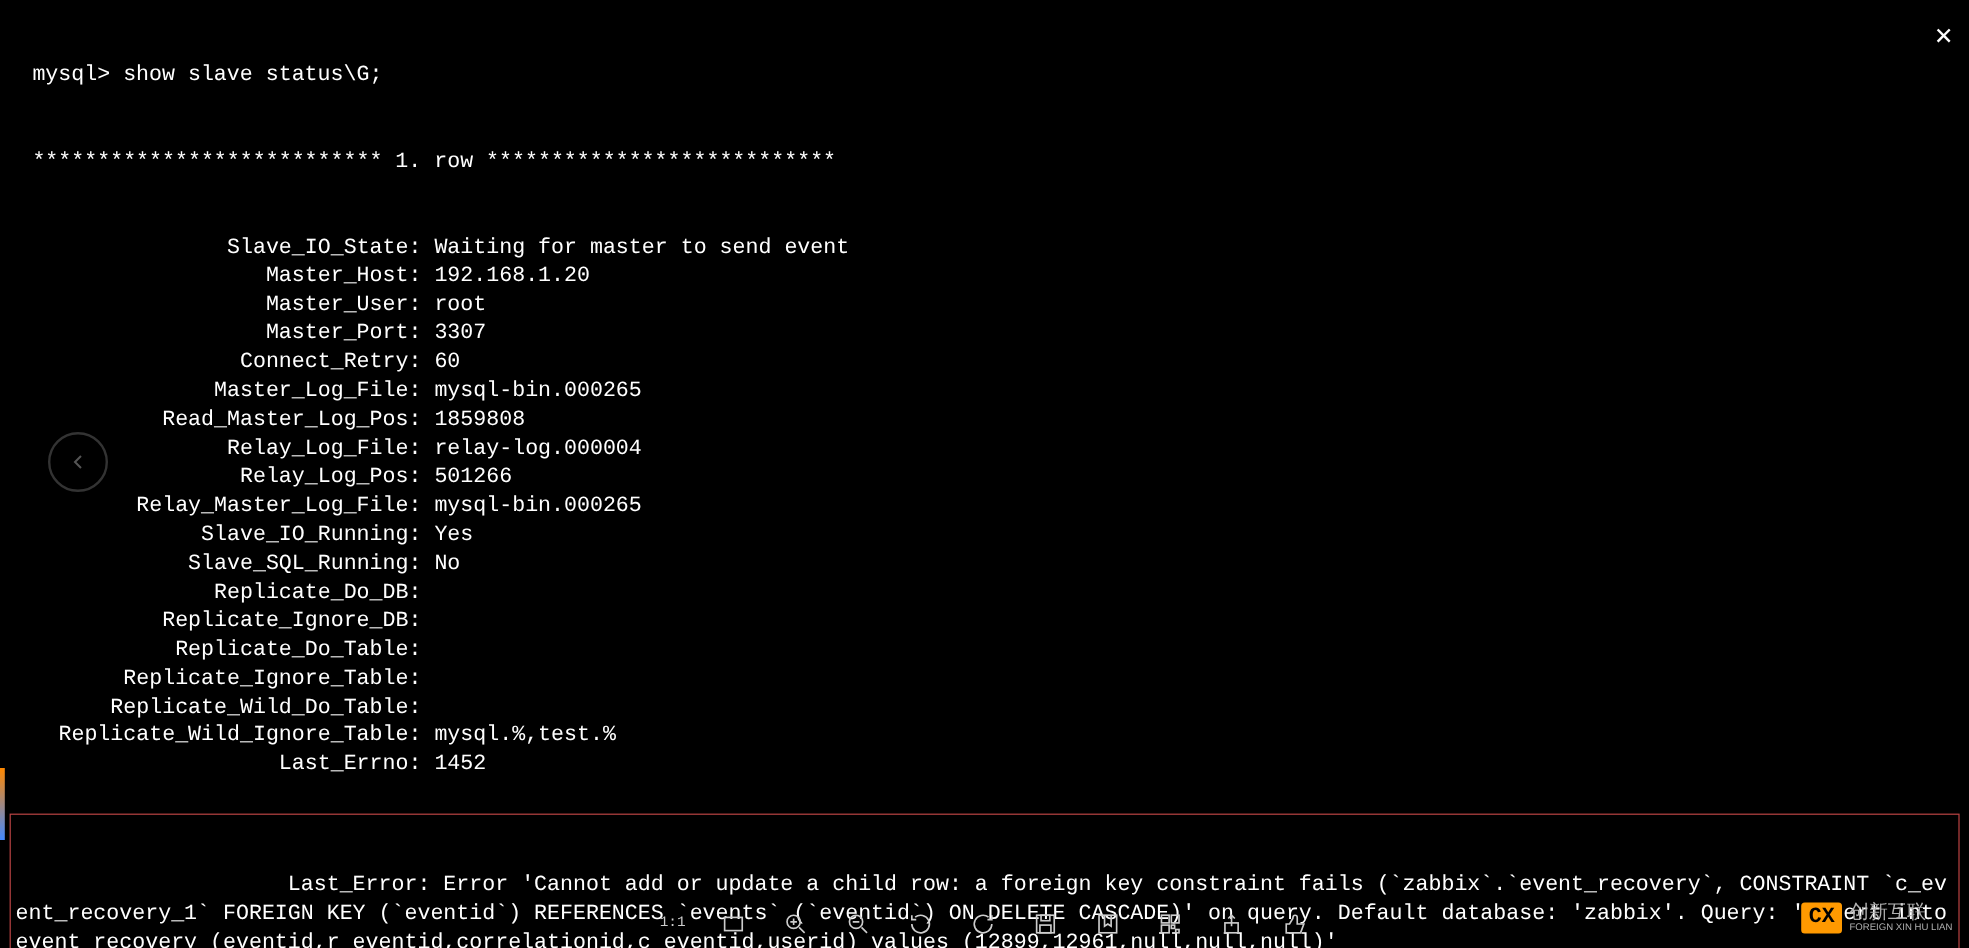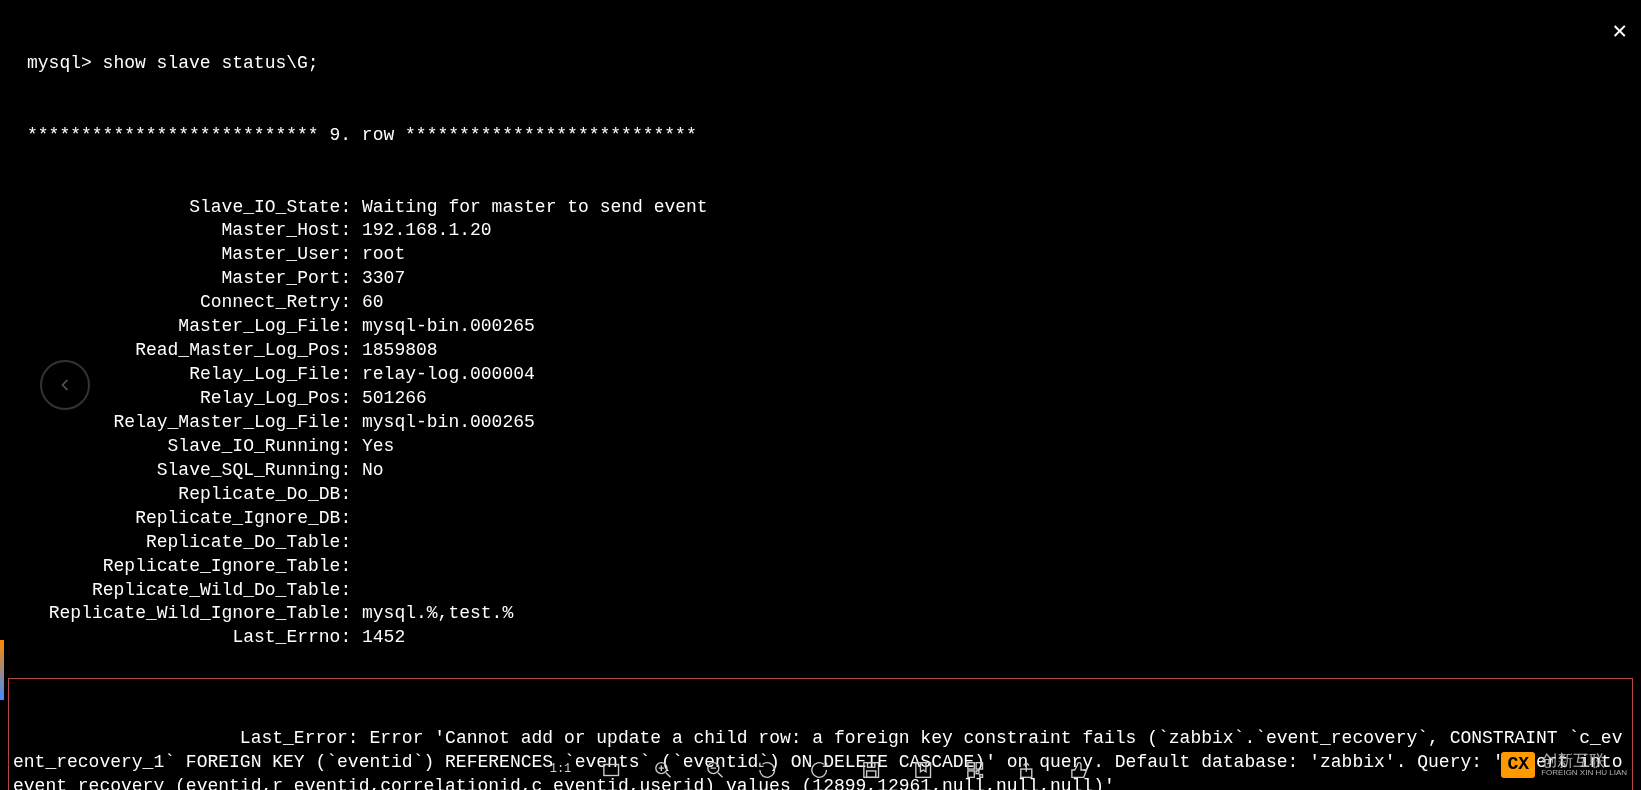--- a/index.html
+++ b/index.html
@@ -127,21 +127,21 @@
       width: 4px;
       height: 60px;
       background: linear-gradient(#ff8800, #4488ff);
     }
   </style>
 </head>
 <body>
 
 <div class="terminal">
   <div class="prompt-line">mysql&gt; show slave status\G;</div>
-  <div class="prompt-line">*************************** 9. row ***************************</div>
+  <div class="prompt-line">*************************** 1. row ***************************</div>
   <div id="fields-before"><div class="status-row"><span class="status-label">Slave_IO_State: </span><span class="status-value">Waiting for master to send event</span></div><div class="status-row"><span class="status-label">Master_Host: </span><span class="status-value">192.168.1.20</span></div><div class="status-row"><span class="status-label">Master_User: </span><span class="status-value">root</span></div><div class="status-row"><span class="status-label">Master_Port: </span><span class="status-value">3307</span></div><div class="status-row"><span class="status-label">Connect_Retry: </span><span class="status-value">60</span></div><div class="status-row"><span class="status-label">Master_Log_File: </span><span class="status-value">mysql-bin.000265</span></div><div class="status-row"><span class="status-label">Read_Master_Log_Pos: </span><span class="status-value">1859808</span></div><div class="status-row"><span class="status-label">Relay_Log_File: </span><span class="status-value">relay-log.000004</span></div><div class="status-row"><span class="status-label">Relay_Log_Pos: </span><span class="status-value">501266</span></div><div class="status-row"><span class="status-label">Relay_Master_Log_File: </span><span class="status-value">mysql-bin.000265</span></div><div class="status-row"><span class="status-label">Slave_IO_Running: </span><span class="status-value">Yes</span></div><div class="status-row"><span class="status-label">Slave_SQL_Running: </span><span class="status-value">No</span></div><div class="status-row"><span class="status-label">Replicate_Do_DB: </span><span class="status-value"></span></div><div class="status-row"><span class="status-label">Replicate_Ignore_DB: </span><span class="status-value"></span></div><div class="status-row"><span class="status-label">Replicate_Do_Table: </span><span class="status-value"></span></div><div class="status-row"><span class="status-label">Replicate_Ignore_Table: </span><span class="status-value"></span></div><div class="status-row"><span class="status-label">Replicate_Wild_Do_Table: </span><span class="status-value"></span></div><div class="status-row"><span class="status-label">Replicate_Wild_Ignore_Table: </span><span class="status-value">mysql.%,test.%</span></div><div class="status-row"><span class="status-label">Last_Errno: </span><span class="status-value">1452</span></div></div>
 </div>
 
 <div class="error-box">
   <div class="terminal" style="padding:0 4px;">
     <div class="status-row status-row-wrap" style="white-space: pre-wrap; word-break: break-all;">
       <span id="error-full">                     Last_Error: Error 'Cannot add or update a child row: a foreign key constraint fails (`zabbix`.`event_recovery`, CONSTRAINT `c_event_recovery_1` FOREIGN KEY (`eventid`) REFERENCES `events` (`eventid`) ON DELETE CASCADE)' on query. Default database: 'zabbix'. Query: 'insert into event_recovery (eventid,r_eventid,correlationid,c_eventid,userid) values (12899,12961,null,null,null)'</span>
     </div>
   </div>
 </div>

